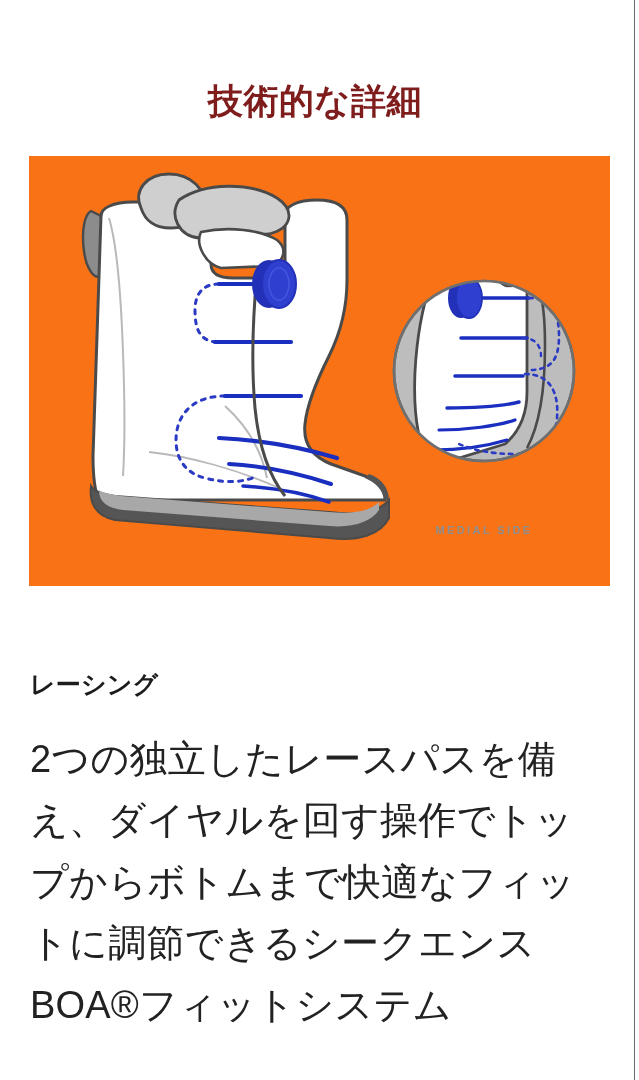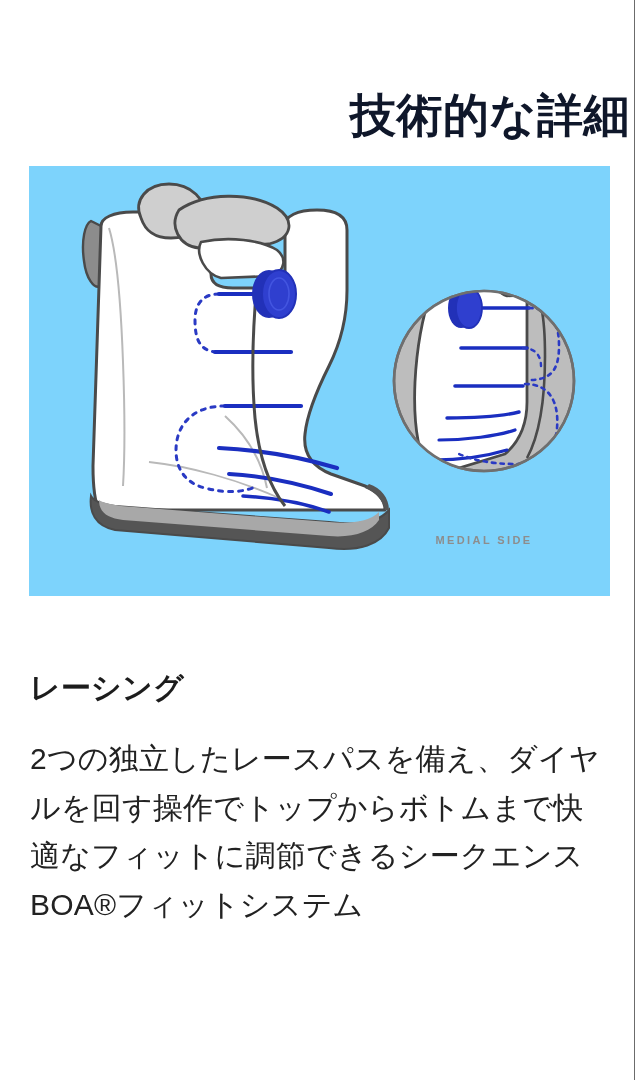--- a/index.html
+++ b/index.html
@@ -25,70 +25,70 @@
     width: 1px;
     height: 1080px;
     background: #6b6b6b;
   }
 
   #page-title {
     position: absolute;
     top: 56px;
     left: 0;
     width: 630px;
-    text-align: right;
-    font-size: 46px;
+    text-align: center;
+    font-size: 35px;
     font-weight: 700;
     line-height: 1.25;
     letter-spacing: 0.5px;
-    color: #0f172a;
+    color: #7f1d1d;
   }
 
   #media-panel {
     position: absolute;
     left: 29px;
-    top: 166px;
+    top: 156px;
     width: 581px;
     height: 430px;
-    background: #7dd3fc;
+    background: #f97316;
     overflow: hidden;
   }
   #media-panel svg {
     display: block;
     width: 581px;
     height: 430px;
   }
 
   #content-block {
     position: absolute;
     left: 30px;
     top: 668px;
     width: 578px;
   }
 
   #lacing-label {
-    font-size: 30px;
+    font-size: 25px;
     font-weight: 700;
     line-height: 1.3;
     color: #1c1c1c;
     margin: 0;
     letter-spacing: 0.2px;
   }
 
   #lacing-value {
     font-size: 30px;
     font-weight: 400;
     line-height: 1.35;
     color: #222222;
     margin: 30px 0 0 0;
     letter-spacing: 0.2px;
   }
 
   #lacing-description {
-    font-size: 30px;
+    font-size: 38px;
     font-weight: 400;
     line-height: 1.62;
     color: #222222;
     margin: 28px 0 0 0;
     letter-spacing: 0.2px;
   }
 
   .reg-mark { font-size: 0.62em; vertical-align: 0.45em; }
 
   #medial-side-caption {

